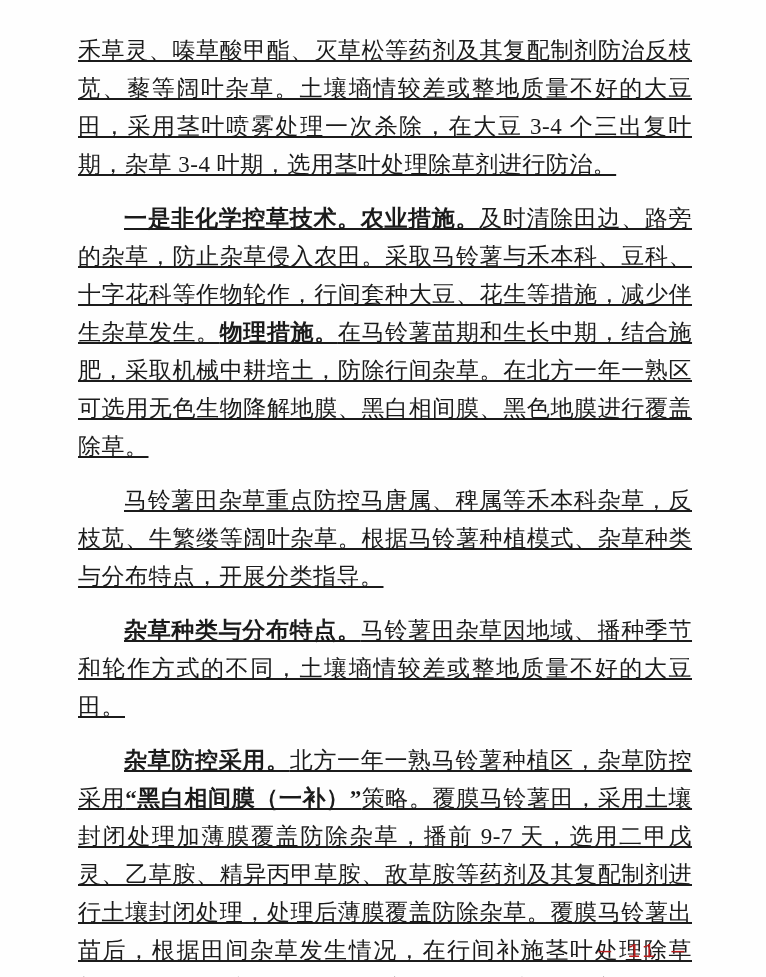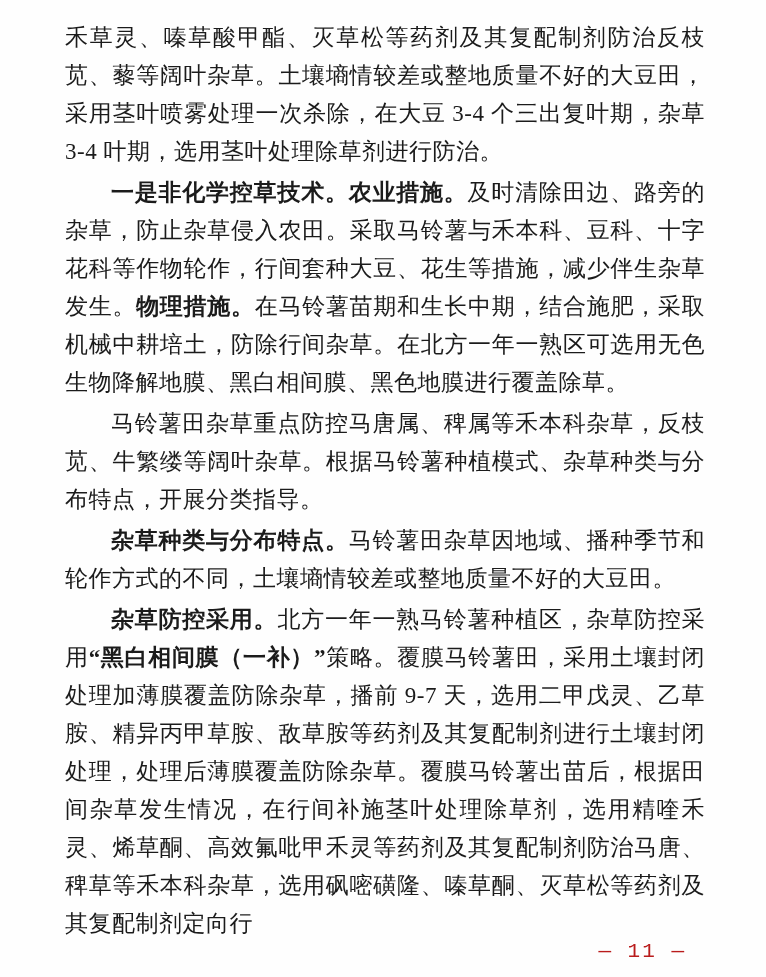--- a/index.html
+++ b/index.html
@@ -22,23 +22,24 @@
     top: 16px;
     left: 62px;
     width: 646px;
     font-size: 23px;
     line-height: 38px;
     letter-spacing: 0.5px;
     text-align: justify;
     text-justify: inter-ideograph;
   }
   .content p {
-    margin: 3px;
+    margin: 16px;
     padding: 0;
     text-indent: 2em;
+    text-decoration: underline;
   }
   .content p.continued {
     text-indent: 0;
   }
   .content p.heading {
     font-weight: 700;
   }
   b {
     font-weight: 700;
   }

